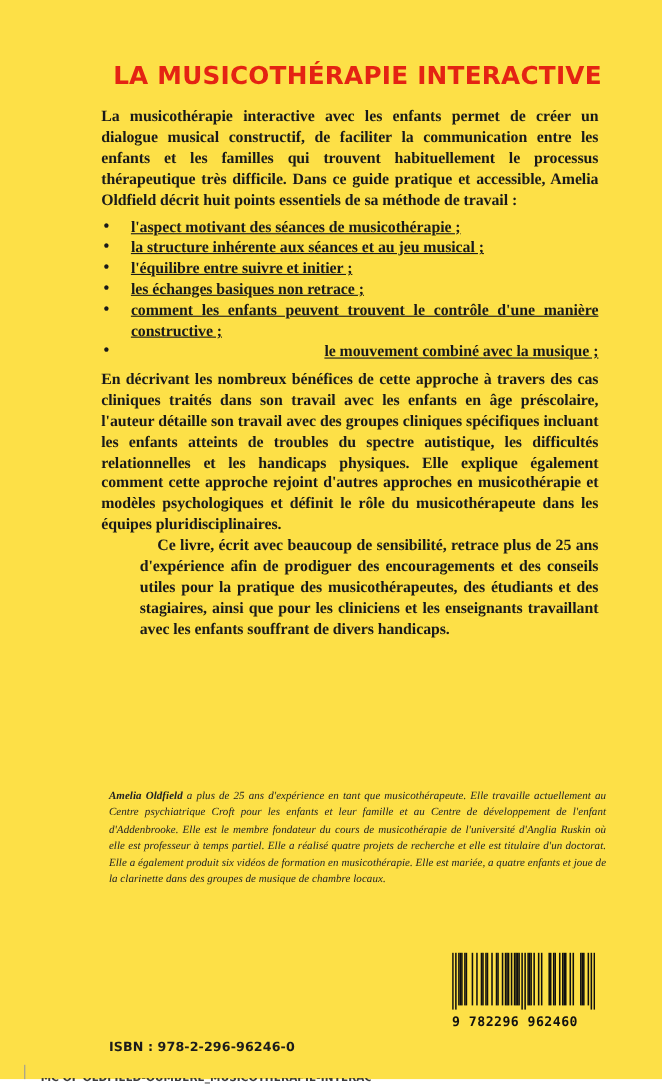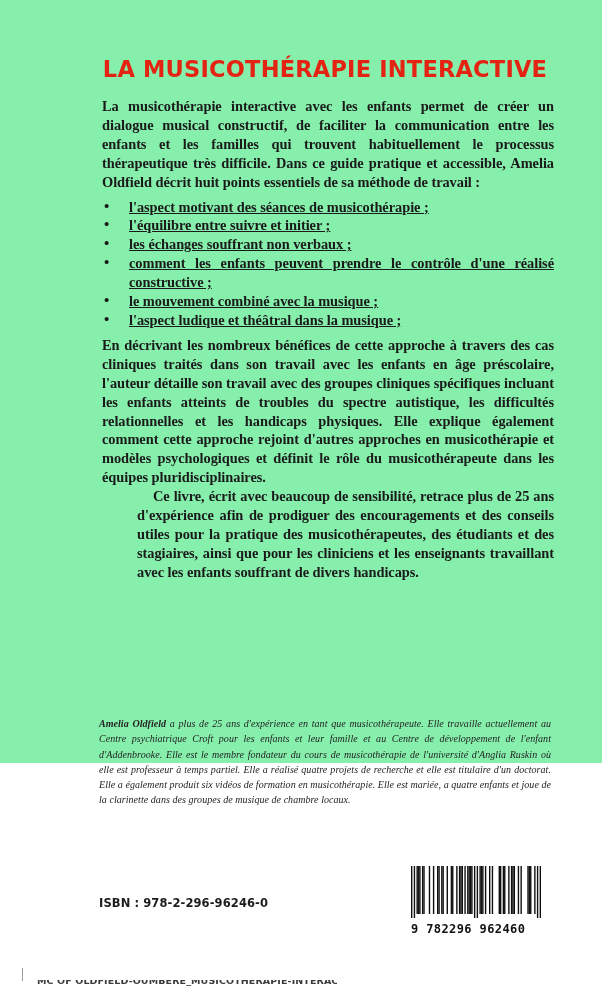--- a/index.html
+++ b/index.html
@@ -13,43 +13,43 @@
     position: relative;
     overflow: hidden;
     font-family: "Liberation Serif", "DejaVu Serif", serif;
     color: #1a1a1a;
   }
 
   .page {
     position: absolute;
     left: 0; top: 0;
     width: 602px;
-    height: 763px;
-    background: #86efac;
+    height: 981px;
+    background: #fde047;
   }
 
   
   .book-title {
     position: absolute;
     left: 99px;
     top: 42px;
     width: 452px;
     font-family: "DejaVu Sans", "Liberation Sans", sans-serif;
     font-weight: 700;
     font-size: 22.5px;
     letter-spacing: 0.2px;
     color: #E42313;
     text-align: center;
     line-height: 1.1;
   }
 
   
   .copy {
     position: absolute;
-    left: 102px;
+    left: 92px;
     top: 97px;
     width: 452px;
   }
 
   p.para {
     margin: 0 0 0 0;
     font-size: 14.4px;
     line-height: 18.9px;
     text-align: justify;
     text-justify: inter-word;
@@ -77,21 +77,21 @@
   }
   ul.points li::before {
     content: "\2022";
     position: absolute;
     left: 2px;
     top: -1px;
     font-size: 15px;
     line-height: 18.9px;
     color: #1a1a1a;
   }
-  ul.points li.last-no-justify { text-align: left; }
+  ul.points li.last-no-justify { text-align: right; }
 
   
   .bio {
     position: absolute;
     left: 99px;
     top: 706px;
     width: 452px;
     font-size: 10px;
     line-height: 15.3px;
     font-style: italic;
@@ -101,21 +101,21 @@
   }
   .bio .author-name {
     font-weight: 700;
     font-style: italic;
   }
 
   
   .isbn-block {
     position: absolute;
     left: 99px;
-    top: 896px;
+    top: 944px;
     font-family: "DejaVu Sans", "Liberation Sans", sans-serif;
     color: #1c1c1c;
   }
   .isbn-line {
     font-size: 11.5px;
     font-weight: 600;
     letter-spacing: 0.1px;
     white-space: nowrap;
   }
   .price-line {
@@ -183,25 +183,25 @@
 <div class="page">
 
   <h1 class="book-title">LA MUSICOTHÉRAPIE INTERACTIVE</h1>
 
   <div class="copy">
 
     <p class="para">La musicothérapie interactive avec les enfants permet de créer un dialogue musical constructif, de faciliter la communication entre les enfants et les familles qui trouvent habituellement le processus thérapeutique très difficile. Dans ce guide pratique et accessible, Amelia Oldfield décrit huit points essentiels de sa méthode de travail :</p>
 
     <ul class="points">
       <li>l'aspect motivant des séances de musicothérapie ;</li>
+      <li>la structure inhérente aux séances et au jeu musical ;</li>
       <li>l'équilibre entre suivre et initier ;</li>
-      <li>les échanges souffrant non verbaux ;</li>
-      <li>comment les enfants peuvent prendre le contrôle d'une réalisé constructive ;</li>
+      <li>les échanges basiques non retrace ;</li>
+      <li>comment les enfants peuvent trouvent le contrôle d'une manière constructive ;</li>
       <li class="last-no-justify">le mouvement combiné avec la musique ;</li>
-      <li class="last-no-justify">l'aspect ludique et théâtral dans la musique ;</li>
     </ul>
 
     <p class="para">En décrivant les nombreux bénéfices de cette approche à travers des cas cliniques traités dans son travail avec les enfants en âge préscolaire, l'auteur détaille son travail avec des groupes cliniques spécifiques incluant les enfants atteints de troubles du spectre autistique, les difficultés relationnelles et les handicaps physiques. Elle explique également comment cette approche rejoint d'autres approches en musicothérapie et modèles psychologiques et définit le rôle du musicothérapeute dans les équipes pluridisciplinaires.</p>
 
     <p class="para indent">Ce livre, écrit avec beaucoup de sensibilité, retrace plus de 25 ans d'expérience afin de prodiguer des encouragements et des conseils utiles pour la pratique des musicothérapeutes, des étudiants et des stagiaires, ainsi que pour les cliniciens et les enseignants travaillant avec les enfants souffrant de divers handicaps.</p>
 
   </div>
 
   <p class="bio">
     <span class="author-name">Amelia Oldfield</span><span> a plus de 25 ans d'expérience en tant que musicothérapeute. Elle travaille actuellement au Centre psychiatrique Croft pour les enfants et leur famille et au Centre de développement de l'enfant d'Addenbrooke. Elle est le membre fondateur du cours de musicothérapie de l'université d'Anglia Ruskin où elle est professeur à temps partiel. Elle a réalisé quatre projets de recherche et elle est titulaire d'un doctorat. Elle a également produit six vidéos de formation en musicothérapie. Elle est mariée, a quatre enfants et joue de la clarinette dans des groupes de musique de chambre locaux.</span>

